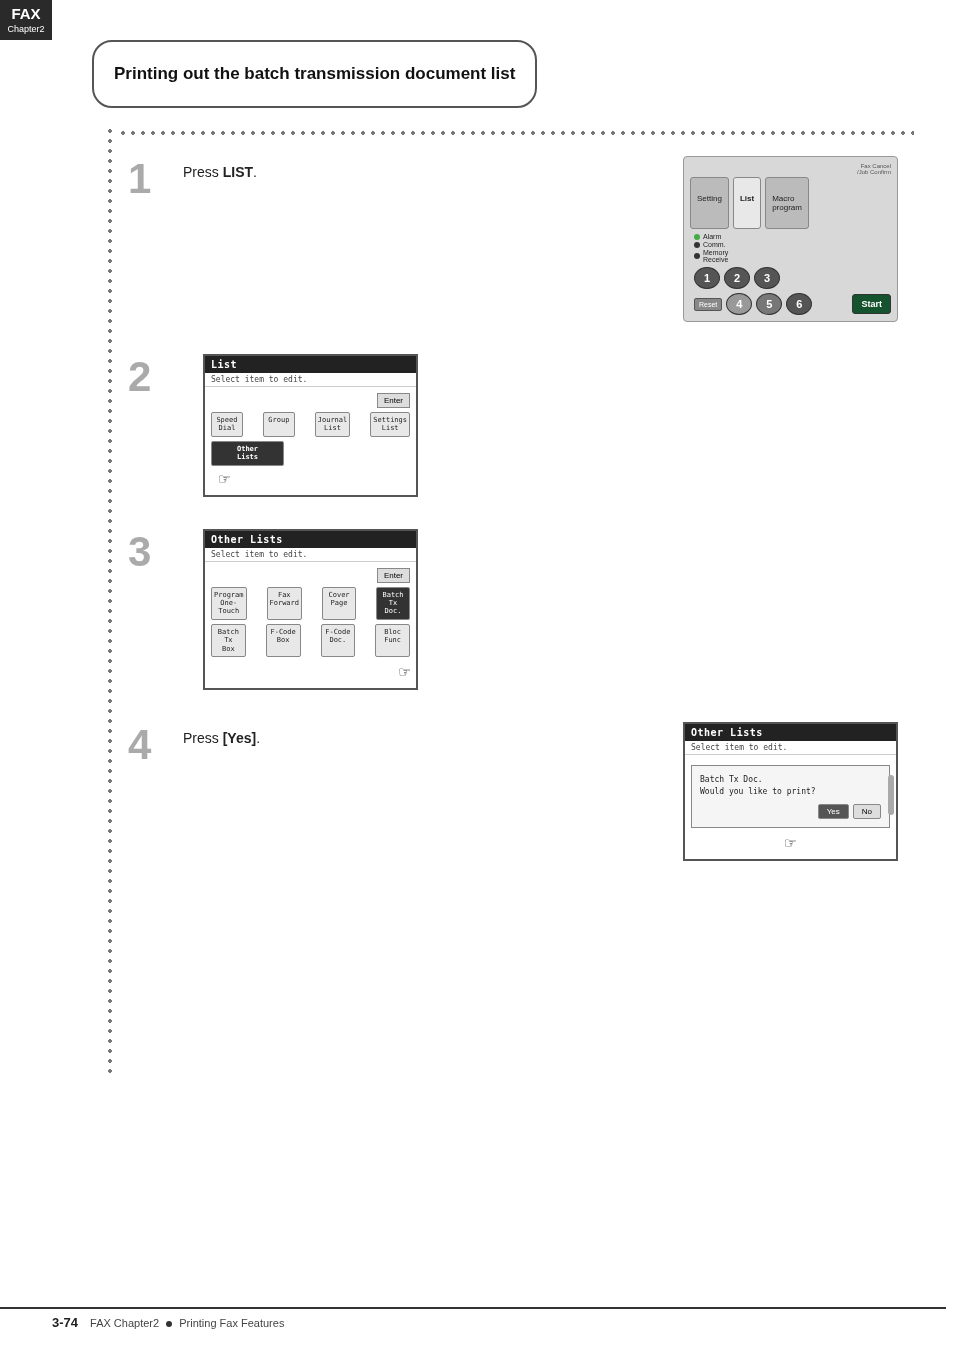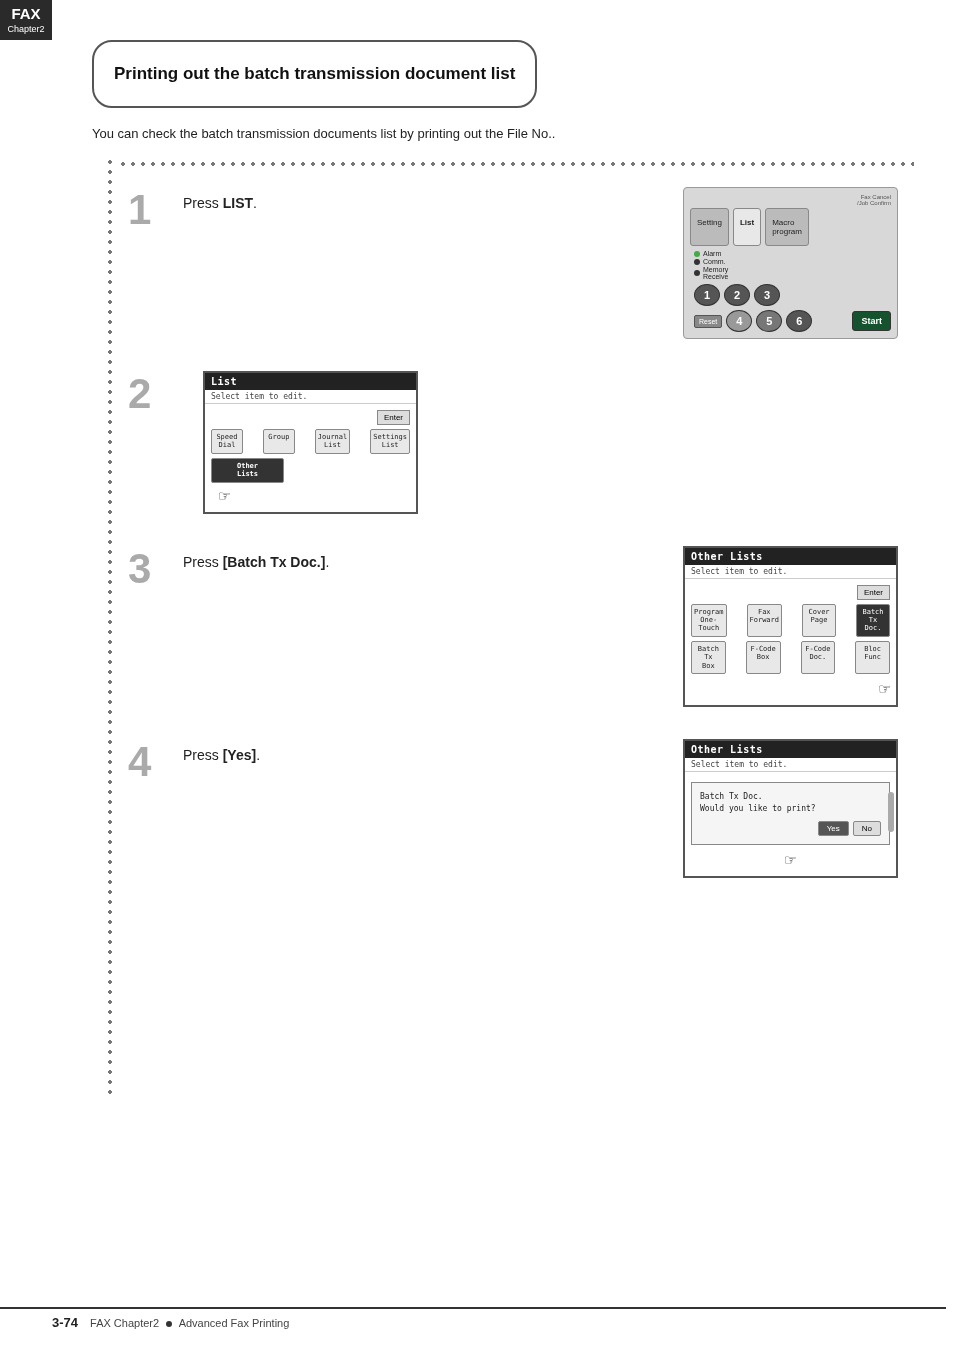--- a/index.html
+++ b/index.html
@@ -74,21 +74,21 @@
     .fax-panel-top {
       display: flex;
       gap: 4px;
       margin-bottom: 4px;
     }
     .fax-btn-sm {
       background: #bbb;
       border: 1px solid #888;
       border-radius: 3px;
       font-size: 8px;
-      padding: 9px 6px;
+      padding: 16px 6px;
       cursor: pointer;
     }
     .fax-btn-sm.active {
       background: #e8e8e8;
       font-weight: bold;
     }
     .fax-indicators {
       font-size: 7px;
       margin-bottom: 4px;
       padding-left: 4px;
@@ -342,21 +342,20 @@
 </div>
 
 <div class="main-content">
 
   
   <div class="title-box">
     <h1>Printing out the batch transmission document list</h1>
   </div>
 
   
-  <p class="intro-text">You can check the batch transmission documents list by printing out the File No..</p>
 
   
   <div class="steps-outer">
 
     <div class="vertical-dots"></div>
 
     <div class="steps-inner">
 
       <div class="horizontal-dots-row"></div>
 
@@ -426,25 +425,20 @@
               </div>
 
               <div style="margin-top:2px;padding-left:8px;font-size:18px;">☞</div>
             </div>
           </div>
         </div>
       </div>
 
       <div class="step-block">
         <div class="step-label">3</div>
-        <div class="step-info">
-          <div class="step-instruction">
-            Press <b>[Batch Tx Doc.]</b>.
-          </div>
-        </div>
         <div class="step-image">
 
           <div class="ui-screen">
             <div class="ui-screen-title">Other Lists</div>
             <div class="ui-screen-subtitle">Select item to edit.</div>
             <div class="ui-screen-body">
               <button class="enter-btn">Enter</button>
               <div class="ui-btn-grid">
                 <div class="ui-btn">Program<br>One-Touch</div>
                 <div class="ui-btn">Fax<br>Forward</div>
@@ -497,15 +491,15 @@
     </div>
   </div>
 
 </div>
 
 <div class="page-footer">
   <span class="page-num">3-74</span>
   <span class="footer-text">
     <span>FAX Chapter2</span>
     <span class="footer-dot"></span>
-    <span>Advanced Fax Printing</span>
+    <span>Printing Fax Features</span>
   </span>
 </div>
 
 </body></html>

